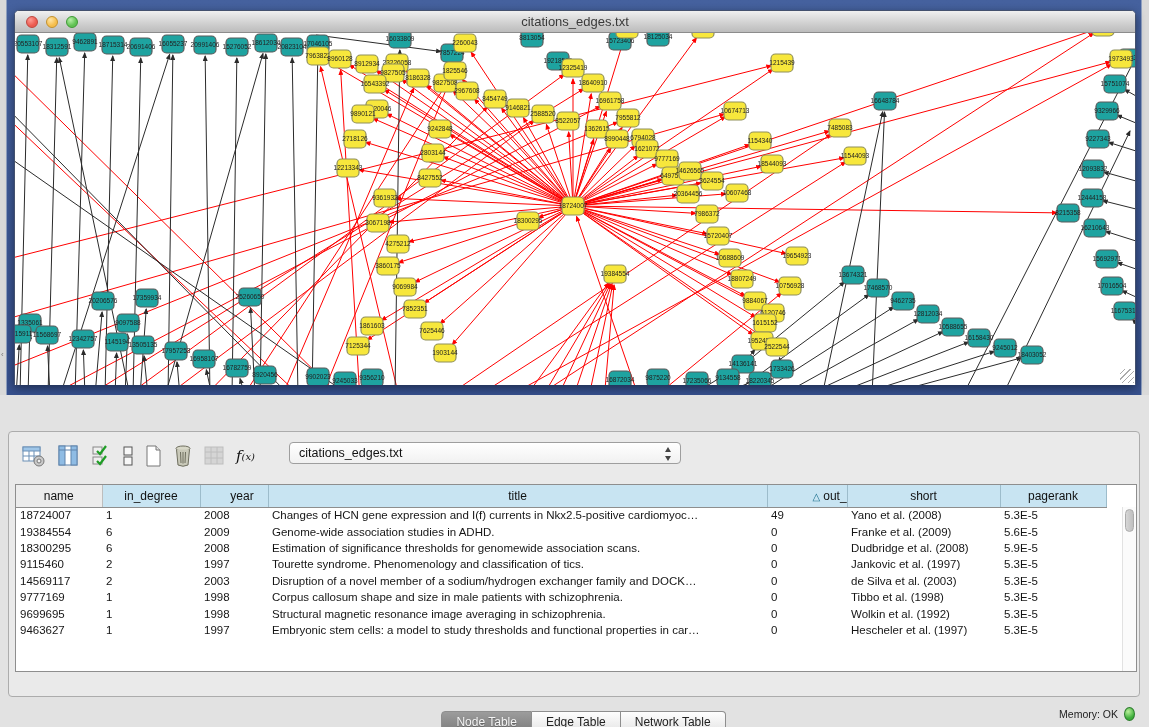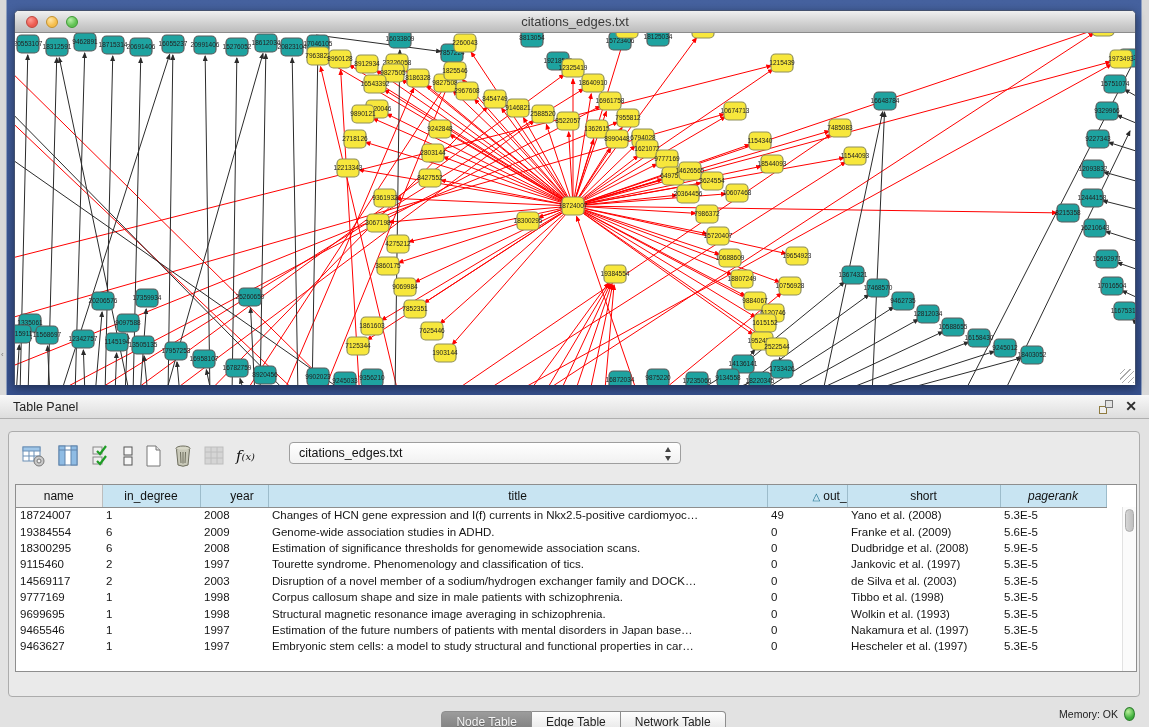--- a/index.html
+++ b/index.html
@@ -803,28 +803,20 @@
             <rect x="454" y="33" width="22" height="18" rx="4.5" fill="#F7E73C" stroke="#8F8F5A" stroke-width="1.2"></rect>
             <text x="465" y="44" text-anchor="middle" font-size="6.5" fill="#222">2260043</text>
           </g>
         </svg>
     </div>
     <div class="resize-grip"></div>
   </div>
 </div>
 
 <div class="table-panel">
-  <div class="panel-header">
-    <div class="panel-title">Table Panel</div>
-    <div class="float-btn">
-      <span class="sq1"></span>
-        <span class="sq2"></span>
-    </div>
-    <div class="close-btn">✕</div>
-  </div>
 
   <div class="panel-body">
     <div class="toolbar">
       <span class="tool">
         <svg class="ic" width="26" height="24">
             <rect x="2" y="3" width="17" height="14" fill="#fff" stroke="#6B8FB5"></rect>
             <rect x="2" y="3" width="17" height="4" fill="#9FC6E8" stroke="#6B8FB5"></rect>
             <line x1="8" y1="7" x2="8" y2="17" stroke="#6B8FB5"></line>
             <line x1="13" y1="7" x2="13" y2="17" stroke="#6B8FB5"></line>
             <line x1="2" y1="12" x2="19" y2="12" stroke="#6B8FB5"></line>
@@ -892,21 +884,21 @@
     <div class="data-table">
       <table>
         <thead>
             <tr>
               <th class="gray" style="width: 86px;">name</th>
               <th style="width: 98px;">in_degree</th>
               <th style="width: 68px; padding-left: 16px;">year</th>
               <th style="width: 499px;">title</th>
               <th style="width: 80px; padding-left: 45px;"><span class="sort">△</span>out_de…</th>
               <th style="width: 153px;">short</th>
-              <th style="width: 106px; font-style: italic;">pagerank</th>
+              <th style="width: 106px;">pagerank</th>
             </tr>
           </thead>
         <tbody>
             <tr>
               <td>18724007</td>
               <td>1</td>
               <td>2008</td>
               <td>Changes of HCN gene expression and I(f) currents in Nkx2.5-positive cardiomyoc…</td>
               <td>49</td>
               <td>Yano et al. (2008)</td>
@@ -956,37 +948,28 @@
               <td>0</td>
               <td>Tibbo et al. (1998)</td>
               <td>5.3E-5</td>
             </tr>
             <tr>
               <td>9699695</td>
               <td>1</td>
               <td>1998</td>
               <td>Structural magnetic resonance image averaging in schizophrenia.</td>
               <td>0</td>
-              <td>Wolkin et al. (1993)</td>
-              <td>5.3E-5</td>
-            </tr>
-            <tr>
-              <td>9465546</td>
-              <td>1</td>
-              <td>1997</td>
-              <td>Estimation of the future numbers of patients with mental disorders in Japan base…</td>
-              <td>0</td>
-              <td>Nakamura et al. (1997)</td>
+              <td>Wolkin et al. (1992)</td>
               <td>5.3E-5</td>
             </tr>
             <tr>
               <td>9463627</td>
               <td>1</td>
               <td>1997</td>
-              <td>Embryonic stem cells: a model to study structural and functional properties in car…</td>
+              <td>Embryonic stem cells: a model to study thresholds and functional properties in car…</td>
               <td>0</td>
               <td>Hescheler et al. (1997)</td>
               <td>5.3E-5</td>
             </tr>
           </tbody>
       </table>
       <div class="vscroll">
         <div class="thumb"></div>
       </div>
     </div>

